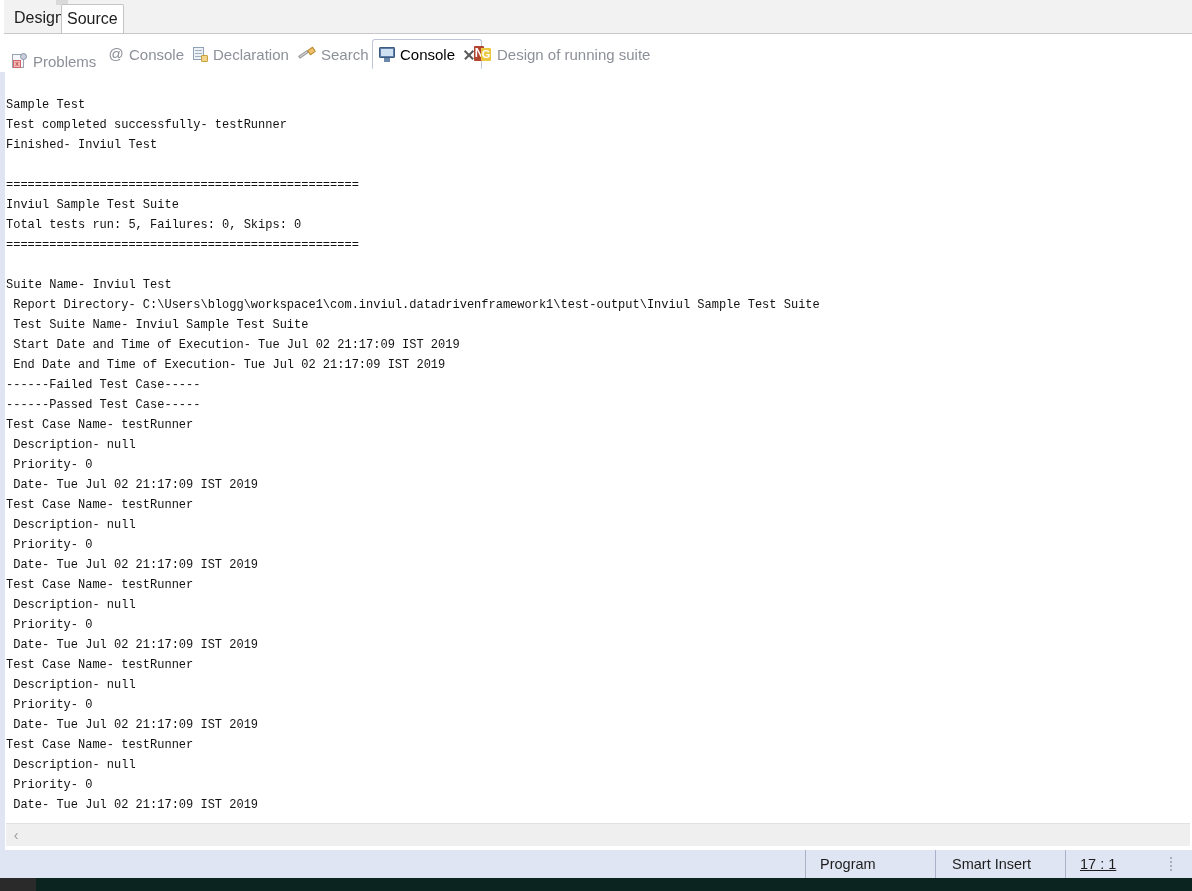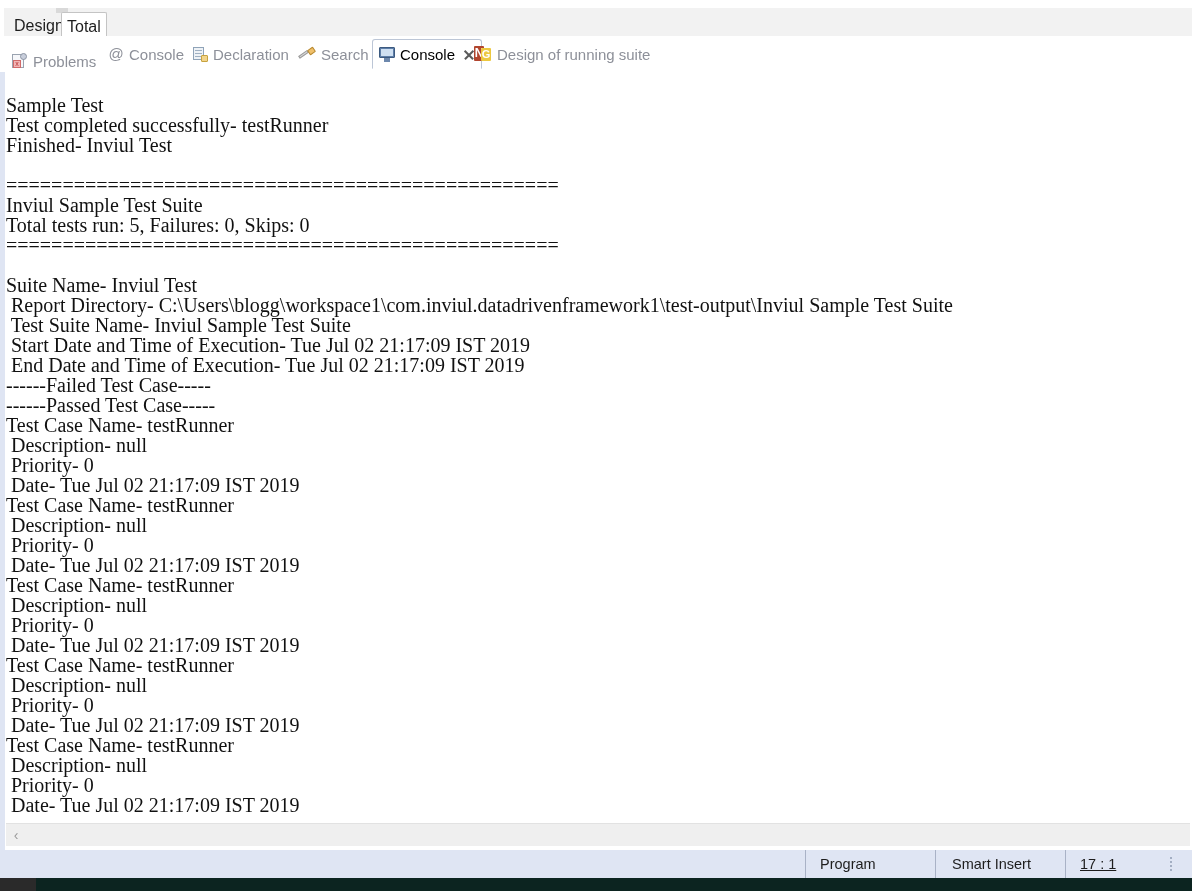--- a/index.html
+++ b/index.html
@@ -17,21 +17,20 @@
     color: #1a1a1a;
     position: relative;
   }
 
   
   .editor-tabstrip {
     position: absolute;
     left: 0; top: 0;
     width: 1192px; height: 36px;
     background: #ffffff;
-    margin-top: 8px;
   }
   .editor-tabstrip .tabstrip-bg {
     position: absolute;
     left: 4px; top: 0;
     width: 1188px; height: 34px;
     background: #f2f2f2;
     border-bottom: 1px solid #c8c8c8;
     box-sizing: border-box;
   }
   .etab {
@@ -360,22 +359,22 @@
     white-space: nowrap;
     border-bottom: 1px solid #c9c9c9;
     line-height: 19px;
   }
   .console-out {
     position: absolute;
     left: 6px;
     top: 22px;
     right: 0;
     bottom: 28px;
-    font-family: Liberation Serif, serif;
-    font-size: 20px;
+    font-family: Liberation Mono, monospace;
+    font-size: 12px;
     line-height: 20px;
     color: #111111;
     white-space: pre;
     overflow: hidden;
     padding-top: 1px;
   }
   .console-out .line { height: 20px; }
 
   
   .hscroll {
@@ -455,21 +454,21 @@
 </head>
 <body>
 
 <div class="editor-tabstrip">
   <div class="tabstrip-bg"></div>
   <div class="etab-hint"></div>
   <div class="etab inactive">
     <span>Design</span>
   </div>
   <div class="etab active">
-    <span>Total</span>
+    <span>Source</span>
   </div>
 </div>
 
 <div class="viewbar">
 
   <div class="vtab" style="left:6px;align-items:flex-end;">
     <span class="ico ico-problems">
       <span class="pb-body"></span>
         <span class="pb-head"></span>
         <span class="pb-x">x</span>

